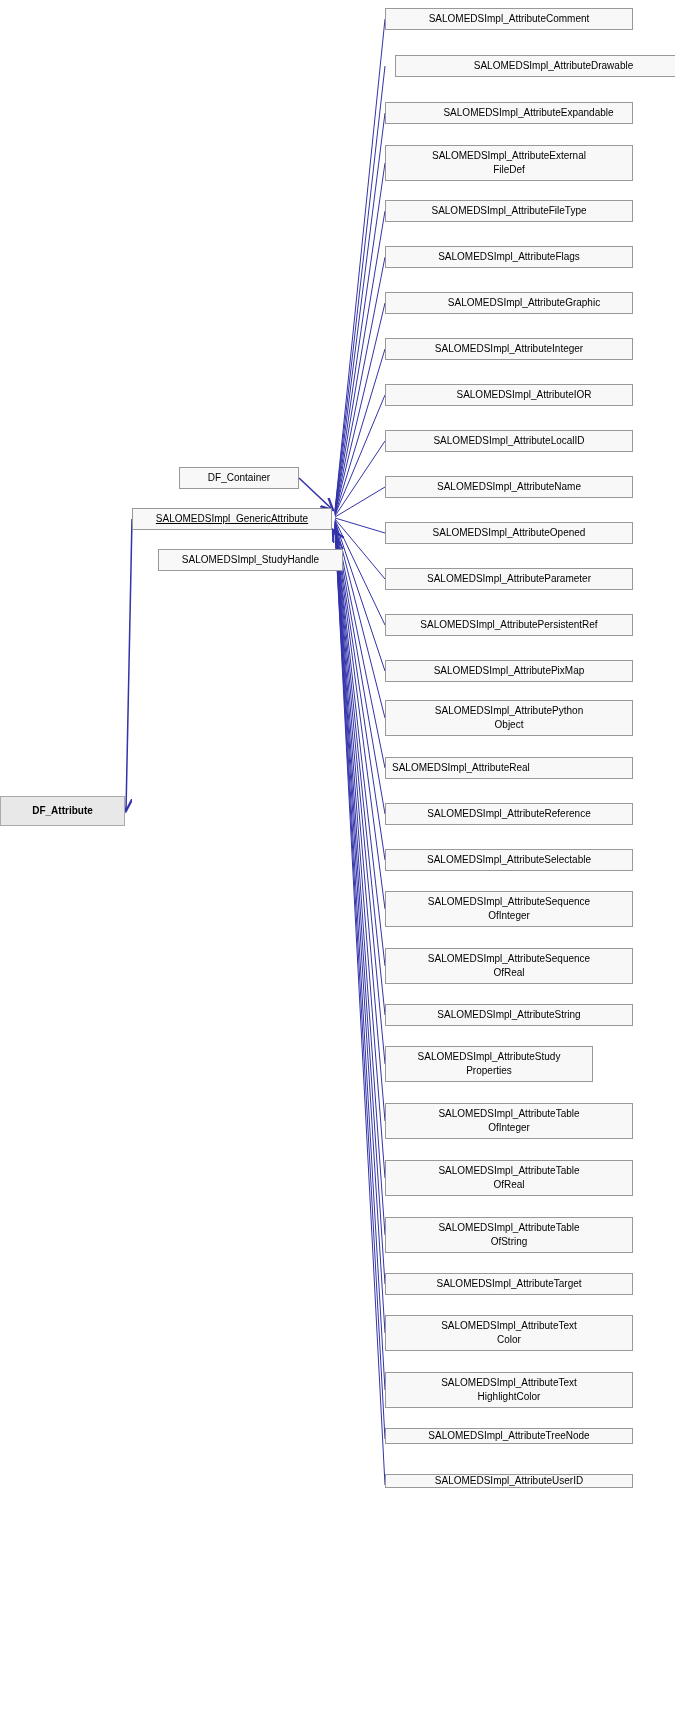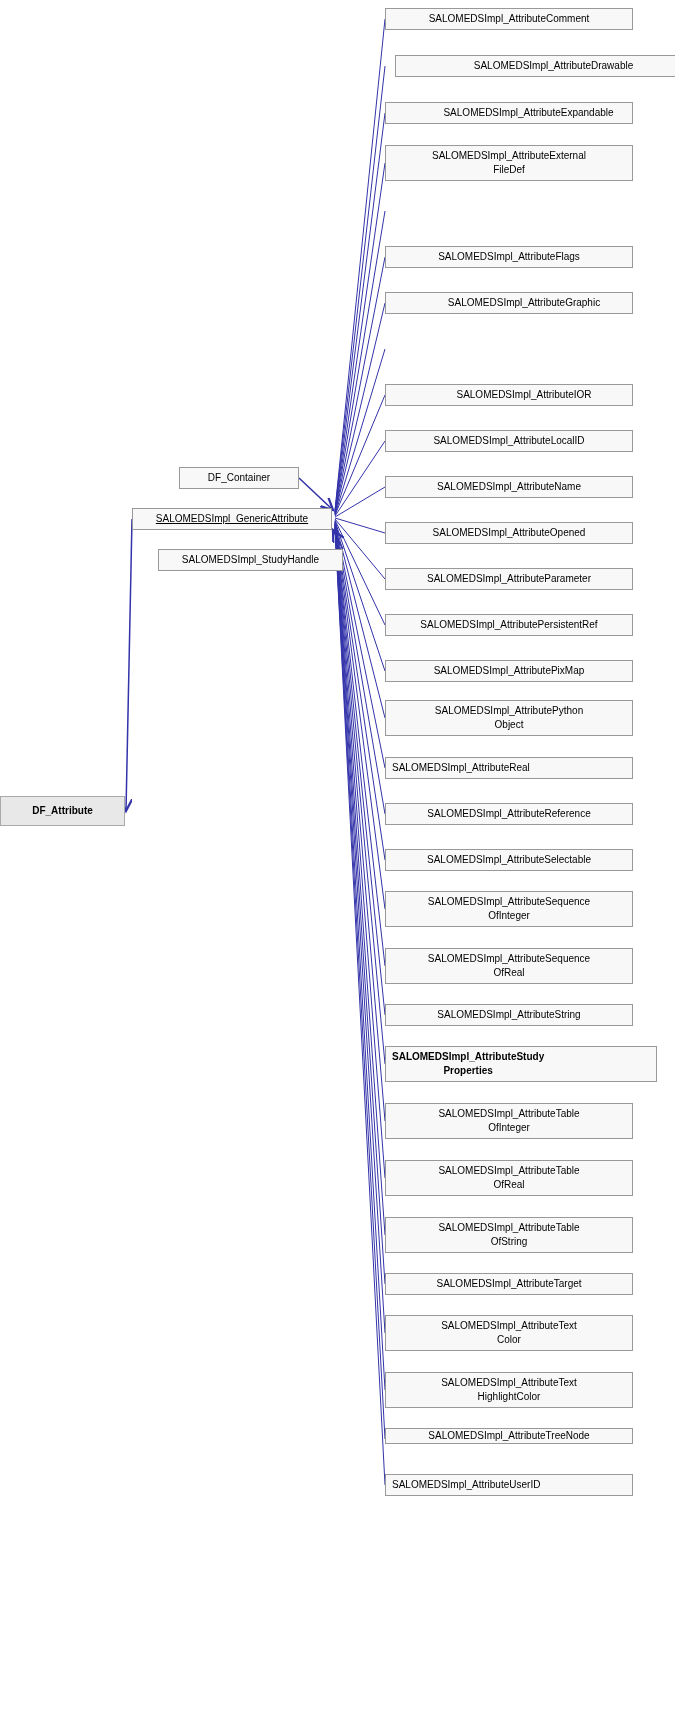--- a/index.html
+++ b/index.html
@@ -154,29 +154,35 @@
 
   <div class="node-box" style="left:385px; top:102px; width:248px; height:22px; display:flex; align-items:center; justify-content:center;padding-left:45px;">
     <span>SALOMEDSImpl_AttributeExpandable</span>
   </div>
 
   <div class="node-box" style="left:385px; top:145px; width:248px; height:36px; display:flex; align-items:center; justify-content:center; text-align:center; white-space:pre-line; line-height:1.4;">
     <span style="white-space:pre-line;">SALOMEDSImpl_AttributeExternal
 FileDef</span>
   </div>
 
+  <div class="node-box" style="left:385px; top:200px; width:248px; height:22px; display:flex; align-items:center; justify-content:center;">
+    <span>SALOMEDSImpl_AttributeFileType</span>
+  </div>
 
   <div class="node-box" style="left:385px; top:246px; width:248px; height:22px; display:flex; align-items:center; justify-content:center;">
     <span>SALOMEDSImpl_AttributeFlags</span>
   </div>
 
   <div class="node-box" style="left:385px; top:292px; width:248px; height:22px; display:flex; align-items:center; justify-content:center;padding-left:36px;">
     <span>SALOMEDSImpl_AttributeGraphic</span>
   </div>
 
+  <div class="node-box" style="left:385px; top:338px; width:248px; height:22px; display:flex; align-items:center; justify-content:center;">
+    <span>SALOMEDSImpl_AttributeInteger</span>
+  </div>
 
   <div class="node-box" style="left:385px; top:384px; width:248px; height:22px; display:flex; align-items:center; justify-content:center;padding-left:36px;">
     <span>SALOMEDSImpl_AttributeIOR</span>
   </div>
 
   <div class="node-box" style="left:385px; top:430px; width:248px; height:22px; display:flex; align-items:center; justify-content:center;">
     <span>SALOMEDSImpl_AttributeLocalID</span>
   </div>
 
   <div class="node-box" style="left:385px; top:476px; width:248px; height:22px; display:flex; align-items:center; justify-content:center;">
@@ -223,21 +229,21 @@
 
   <div class="node-box" style="left:385px; top:948px; width:248px; height:36px; display:flex; align-items:center; justify-content:center; text-align:center; white-space:pre-line; line-height:1.4;">
     <span style="white-space:pre-line;">SALOMEDSImpl_AttributeSequence
 OfReal</span>
   </div>
 
   <div class="node-box" style="left:385px; top:1004px; width:248px; height:22px; display:flex; align-items:center; justify-content:center;">
     <span>SALOMEDSImpl_AttributeString</span>
   </div>
 
-  <div class="node-box" style="left:385px; top:1046px; width:272px; height:36px; display:flex; align-items:center; text-align:center; white-space:pre-line; line-height:1.4;font-weight:bold;">
+  <div class="node-box" style="left:385px; top:1046px; width:208px; height:36px; display:flex; align-items:center; justify-content:center; text-align:center; white-space:pre-line; line-height:1.4;">
     <span style="white-space:pre-line;">SALOMEDSImpl_AttributeStudy
 Properties</span>
   </div>
 
   <div class="node-box" style="left:385px; top:1103px; width:248px; height:36px; display:flex; align-items:center; justify-content:center; text-align:center; white-space:pre-line; line-height:1.4;">
     <span style="white-space:pre-line;">SALOMEDSImpl_AttributeTable
 OfInteger</span>
   </div>
 
   <div class="node-box" style="left:385px; top:1160px; width:248px; height:36px; display:flex; align-items:center; justify-content:center; text-align:center; white-space:pre-line; line-height:1.4;">
@@ -261,17 +267,17 @@
 
   <div class="node-box" style="left:385px; top:1372px; width:248px; height:36px; display:flex; align-items:center; justify-content:center; text-align:center; white-space:pre-line; line-height:1.4;">
     <span style="white-space:pre-line;">SALOMEDSImpl_AttributeText
 HighlightColor</span>
   </div>
 
   <div class="node-box" style="left:385px; top:1428px; width:248px; height:16px; display:flex; align-items:center; justify-content:center;">
     <span>SALOMEDSImpl_AttributeTreeNode</span>
   </div>
 
-  <div class="node-box" style="left:385px; top:1474px; width:248px; height:22px; display:flex; align-items:center; ">
+  <div class="node-box" style="left:385px; top:1474px; width:248px; height:14px; display:flex; align-items:center; justify-content:center;">
     <span>SALOMEDSImpl_AttributeUserID</span>
   </div>
 
 </div>
 
 </body></html>

